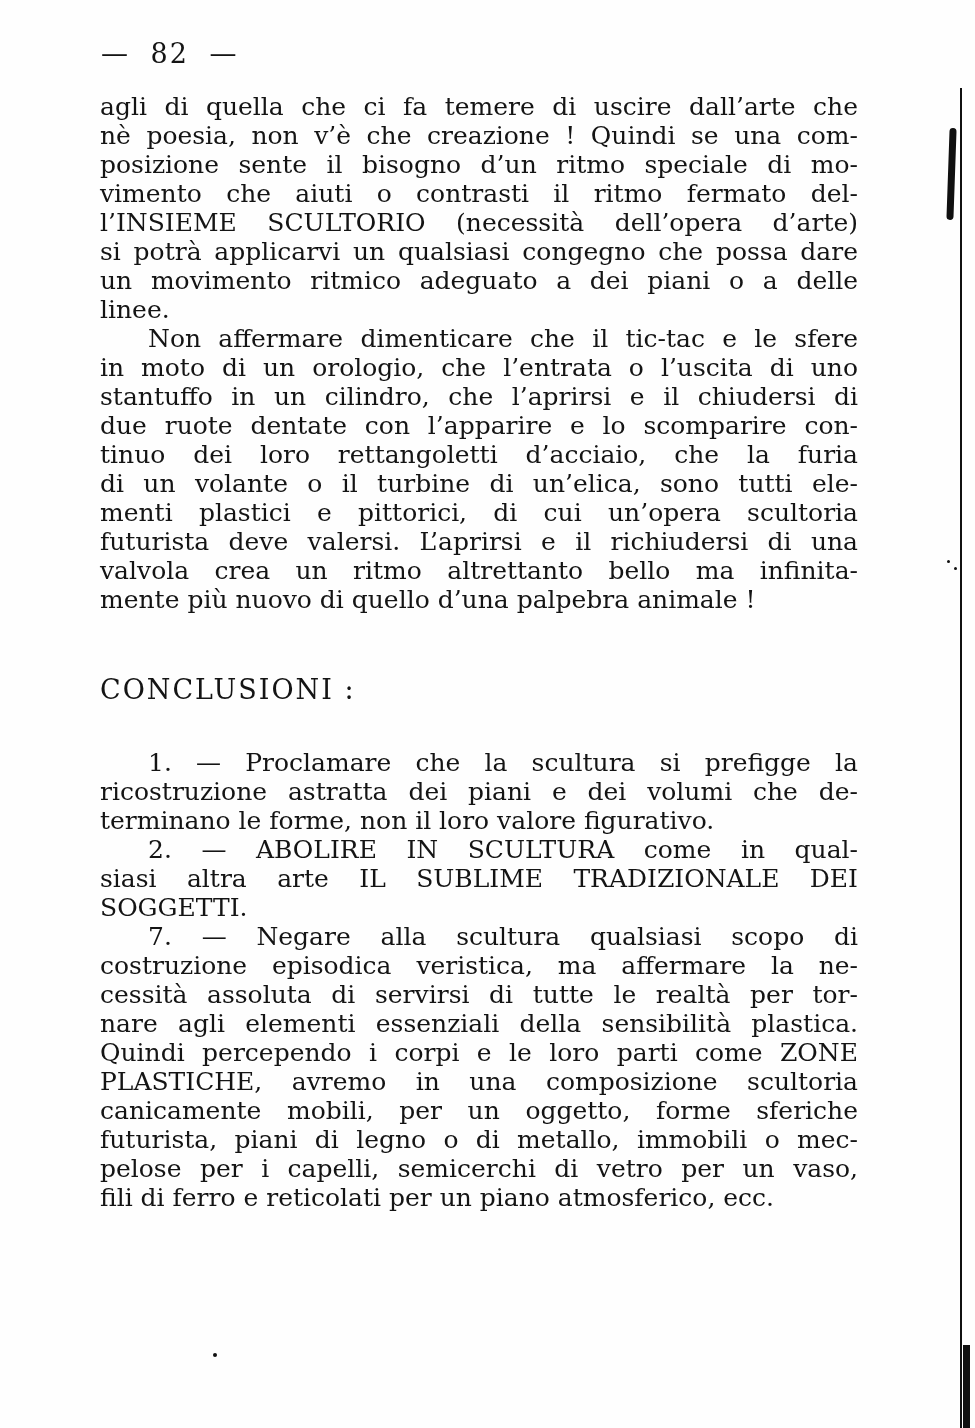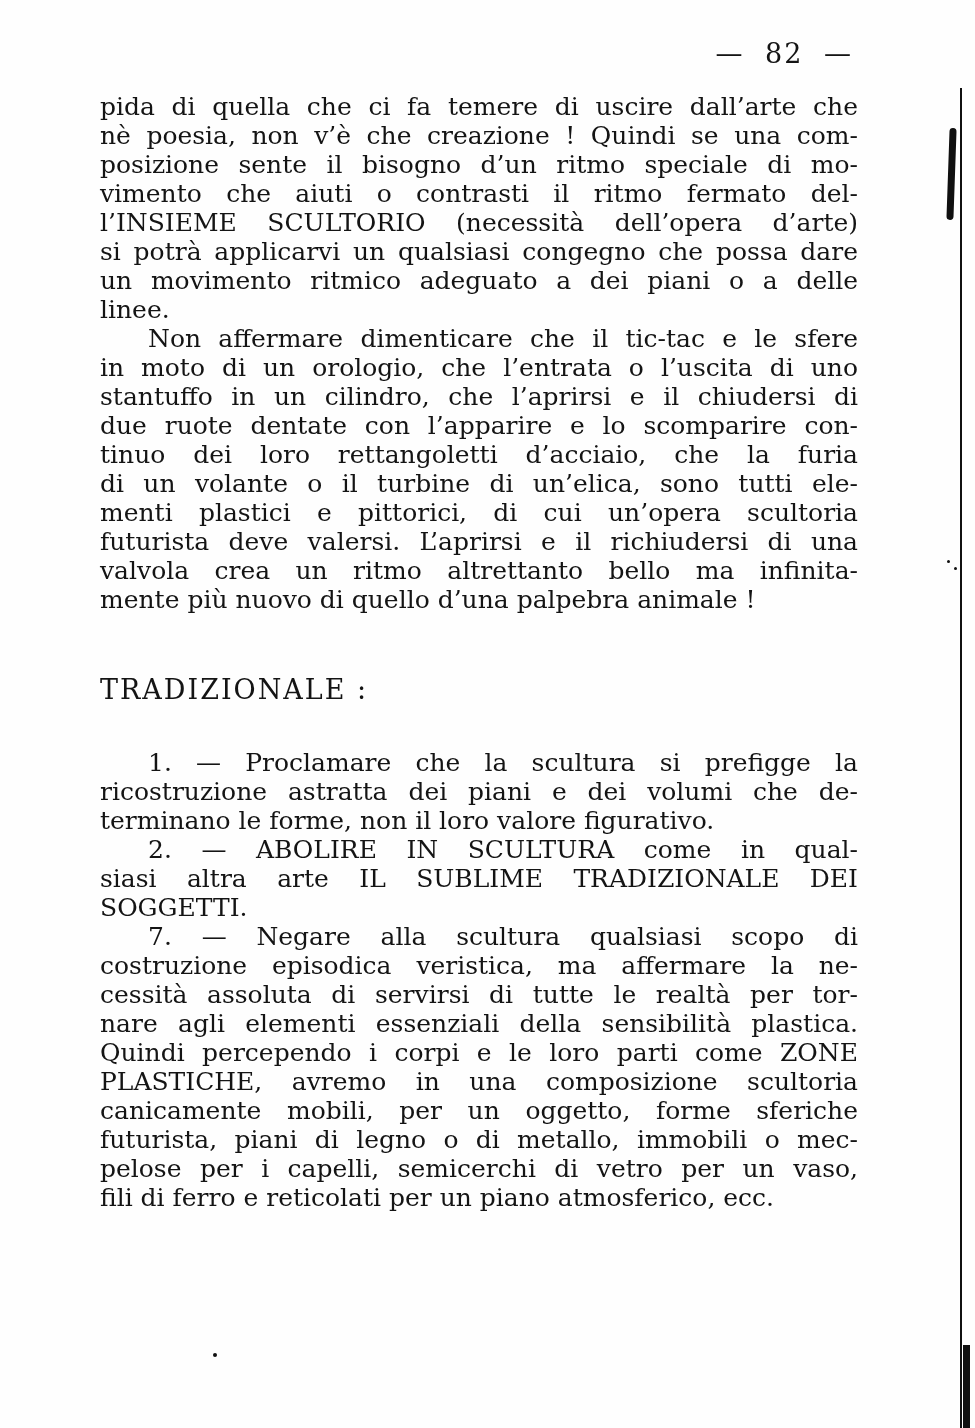--- a/index.html
+++ b/index.html
@@ -8,23 +8,23 @@
     width: 975px;
     height: 1428px;
     background: #fefefe;
     font-family: "DejaVu Serif", "Liberation Serif", serif;
     color: #141414;
     overflow: hidden;
   }
   .page-number {
     position: absolute;
     top: 38px;
-    left: 95px;
+    left: 101px;
     width: 758px;
-    text-align: right;
+    text-align: left;
     font-size: 27px;
     letter-spacing: 2px;
     word-spacing: 10px;
   }
   .text-block {
     position: absolute;
     top: 92px;
     left: 100px;
     width: 758px;
     font-size: 25px;
@@ -56,42 +56,42 @@
 </style>
 </head>
 <body>
 
 <div class="page">
 
   <div class="page-number">— 82 —</div>
 
   <div class="text-block">
       <div class="paragraph">
-        <div class="line">pida di quella che ci fa temere di uscire dall’arte che</div>
+        <div class="line">agli di quella che ci fa temere di uscire dall’arte che</div>
         <div class="line">nè poesia, non v’è che creazione ! Quindi se una com-</div>
         <div class="line">posizione sente il bisogno d’un ritmo speciale di mo-</div>
         <div class="line">vimento che aiuti o contrasti il ritmo fermato del-</div>
         <div class="line">l’INSIEME SCULTORIO (necessità dell’opera d’arte)</div>
         <div class="line">si potrà applicarvi un qualsiasi congegno che possa dare</div>
         <div class="line">un movimento ritmico adeguato a dei piani o a delle</div>
         <div class="line last">linee.</div>
       </div>
       <div class="paragraph">
         <div class="line indent">Non affermare dimenticare che il tic-tac e le sfere</div>
         <div class="line">in moto di un orologio, che l’entrata o l’uscita di uno</div>
         <div class="line">stantuffo in un cilindro, che l’aprirsi e il chiudersi di</div>
         <div class="line">due ruote dentate con l’apparire e lo scomparire con-</div>
         <div class="line">tinuo dei loro rettangoletti d’acciaio, che la furia</div>
         <div class="line">di un volante o il turbine di un’elica, sono tutti ele-</div>
         <div class="line">menti plastici e pittorici, di cui un’opera scultoria</div>
         <div class="line">futurista deve valersi. L’aprirsi e il richiudersi di una</div>
         <div class="line">valvola crea un ritmo altrettanto bello ma infinita-</div>
         <div class="line last">mente più nuovo di quello d’una palpebra animale !</div>
       </div>
-      <div class="heading">TRADIZIONALE :</div>
+      <div class="heading">CONCLUSIONI :</div>
       <div class="paragraph">
         <div class="line indent">1. — Proclamare che la scultura si prefigge la</div>
         <div class="line">ricostruzione astratta dei piani e dei volumi che de-</div>
         <div class="line last">terminano le forme, non il loro valore figurativo.</div>
       </div>
       <div class="paragraph">
         <div class="line indent">2. — ABOLIRE IN SCULTURA come in qual-</div>
         <div class="line">siasi altra arte IL SUBLIME TRADIZIONALE DEI</div>
         <div class="line last">SOGGETTI.</div>
       </div>

